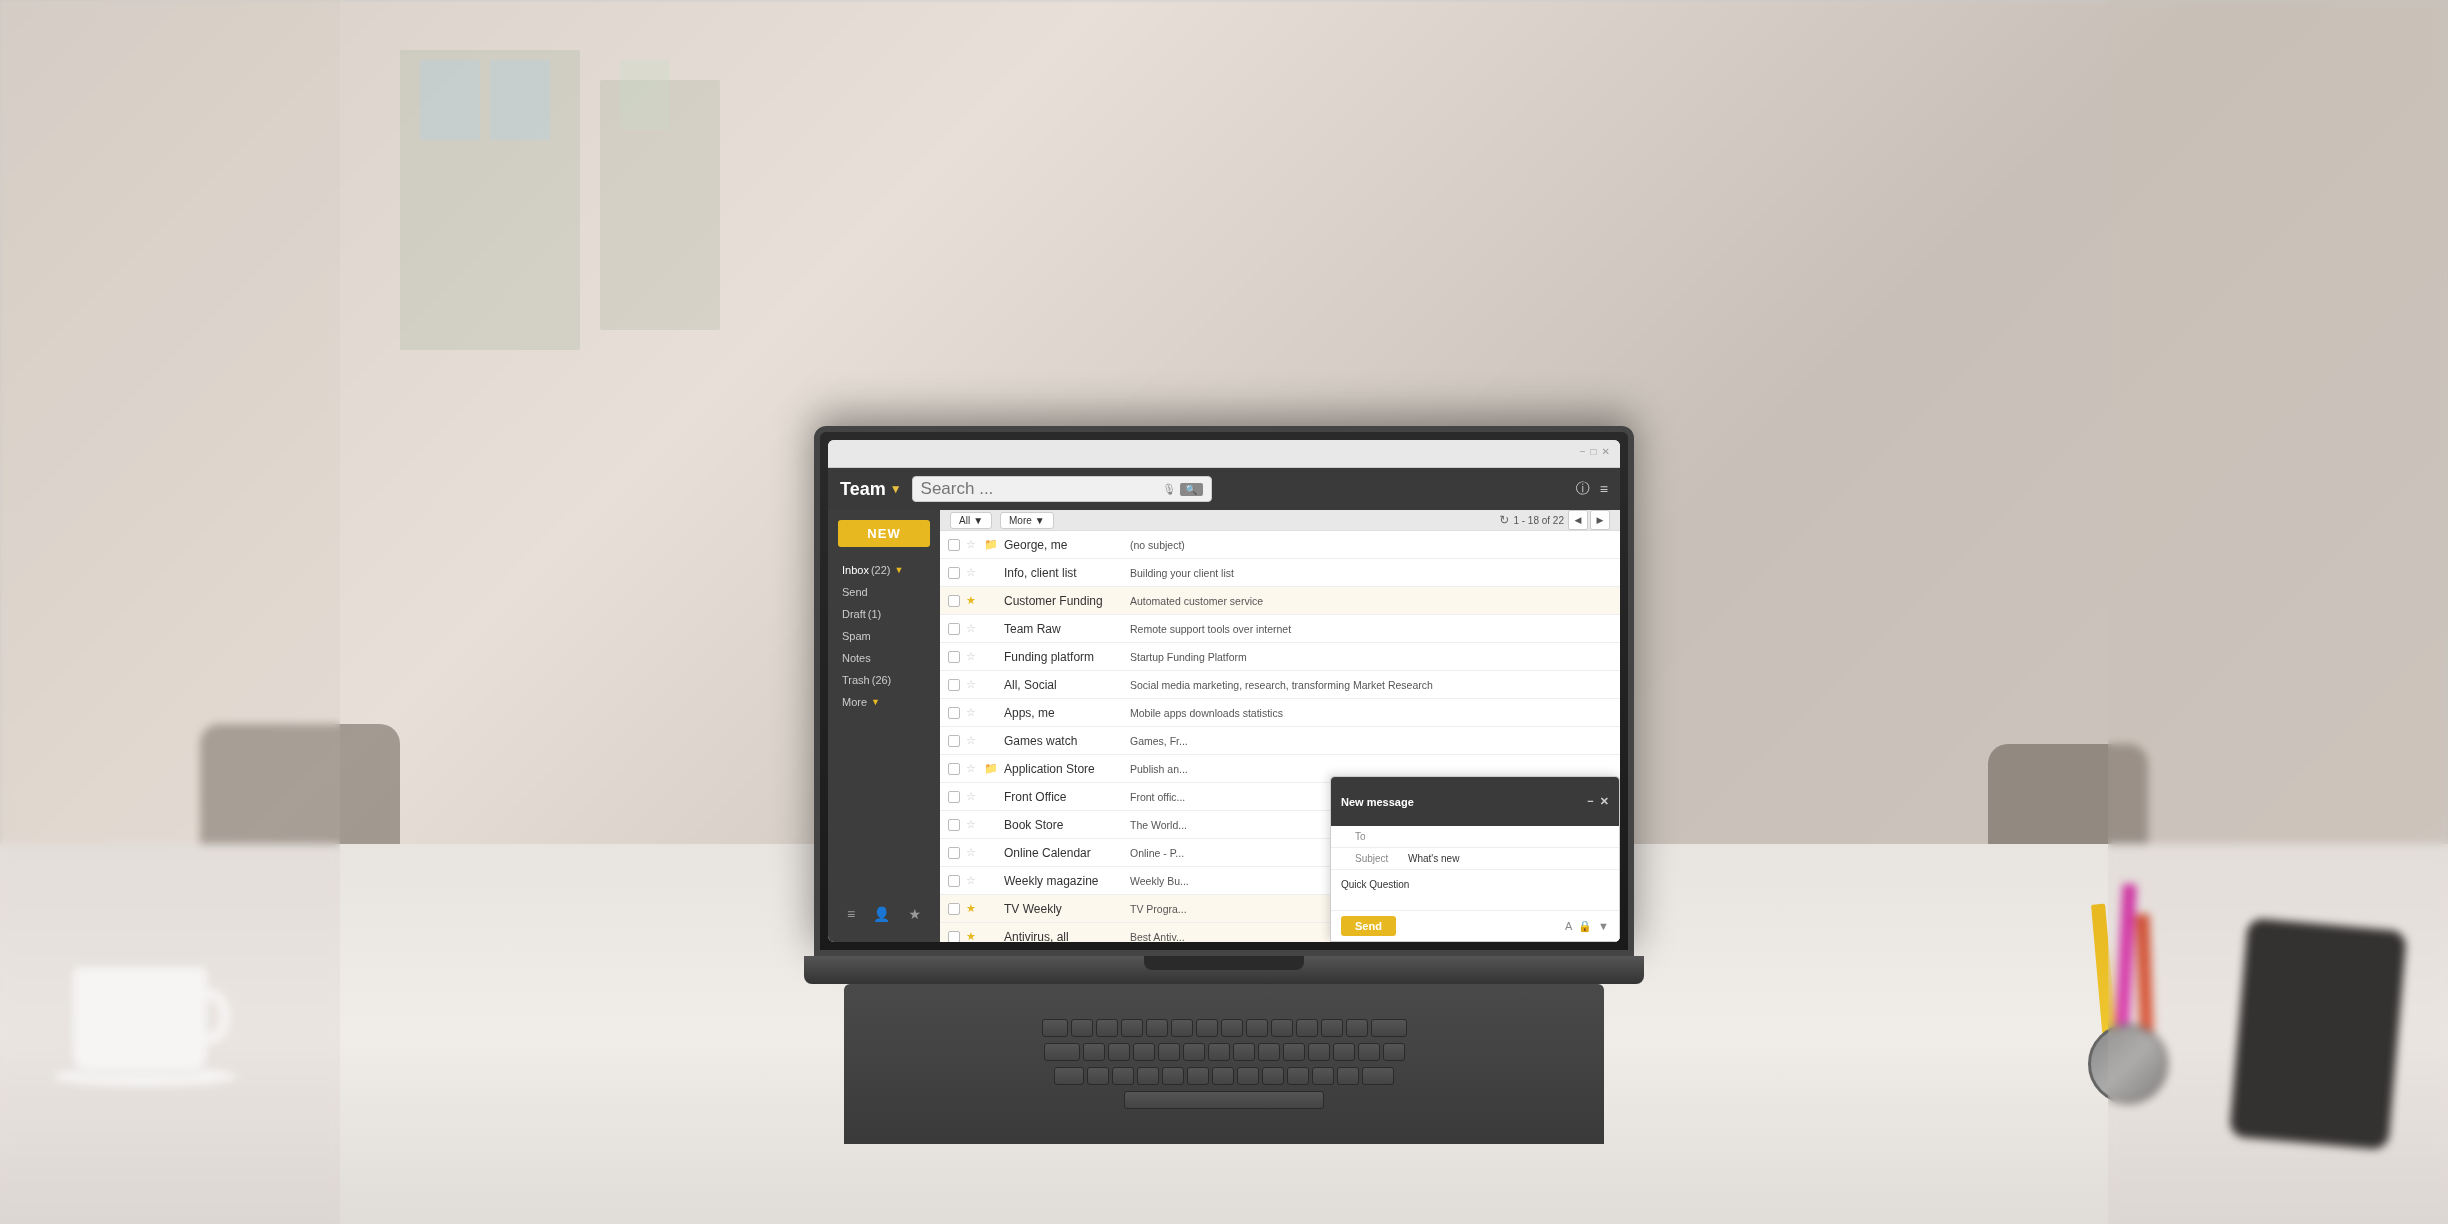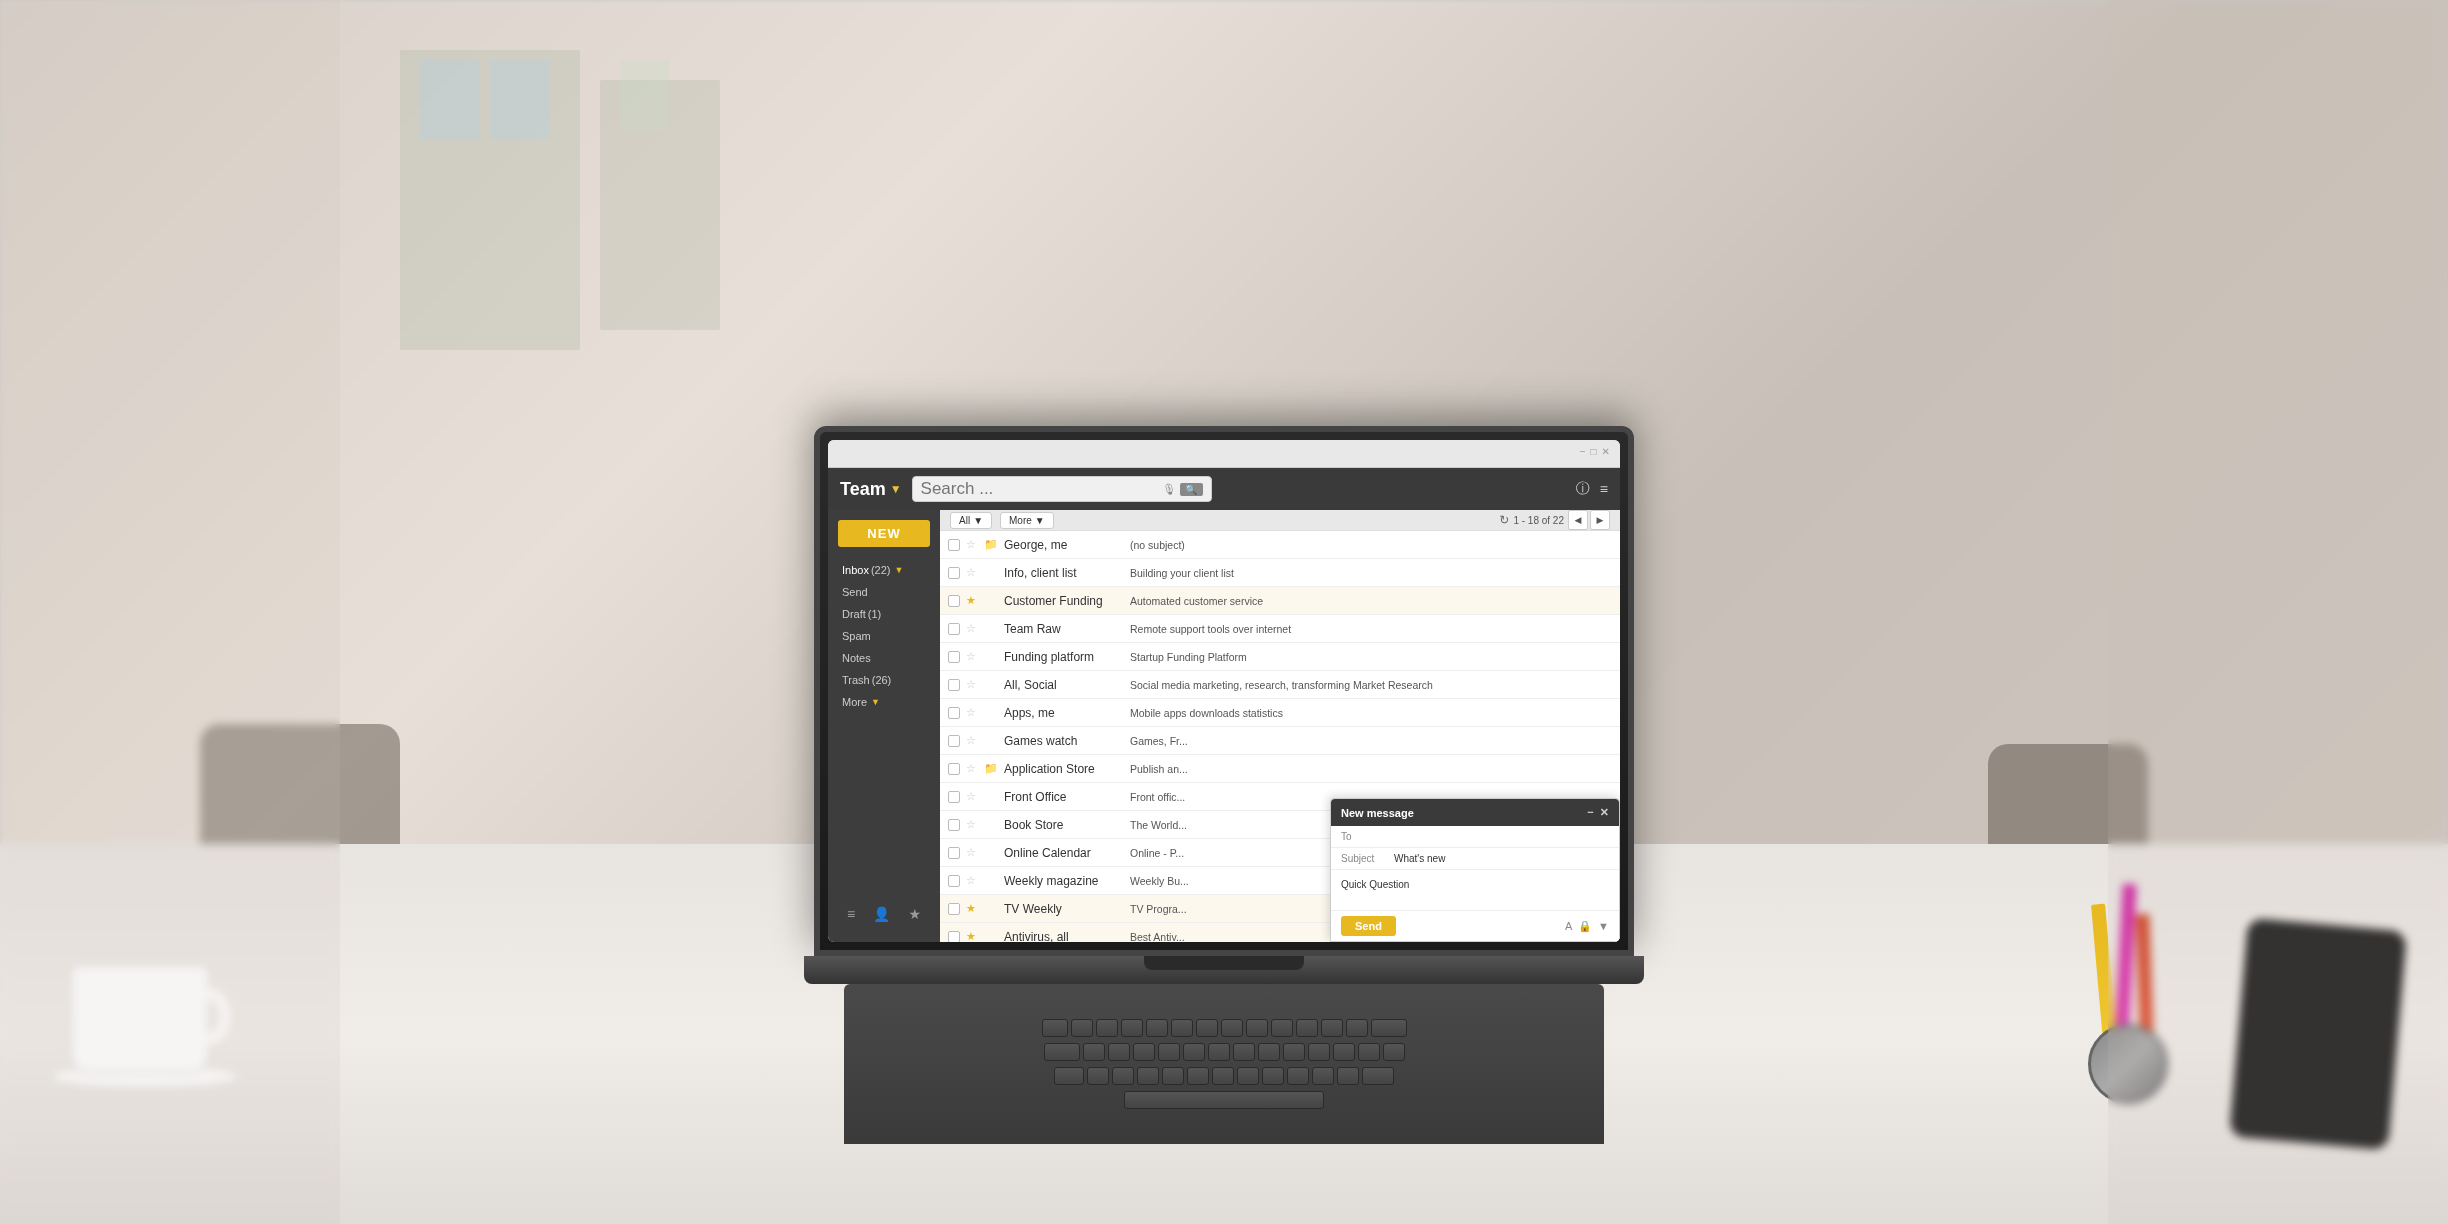--- a/index.html
+++ b/index.html
@@ -405,36 +405,36 @@
       width: 290px;
       background: white;
       border: 1px solid #ccc;
       border-radius: 4px 4px 0 0;
       box-shadow: -2px -2px 10px rgba(0,0,0,0.15);
       z-index: 100;
     }
     .popup-header {
       background: #3a3a3a;
       color: white;
-      padding: 7px 10px;
+      padding: 18px 10px;
       font-size: 11px;
       font-weight: bold;
       display: flex;
       align-items: center;
       justify-content: space-between;
       border-radius: 4px 4px 0 0;
     }
     .popup-header-btns {
       display: flex;
       gap: 6px;
       font-size: 11px;
     }
     .popup-header-btn { cursor: pointer; color: #ccc; }
     .popup-field {
-      padding: 5px 10px;
+      padding: 5px 24px;
       border-bottom: 1px solid #eee;
       display: flex;
       align-items: center;
       gap: 8px;
     }
     .popup-field-label {
       font-size: 10px;
       color: #888;
       width: 45px;
       flex-shrink: 0;

